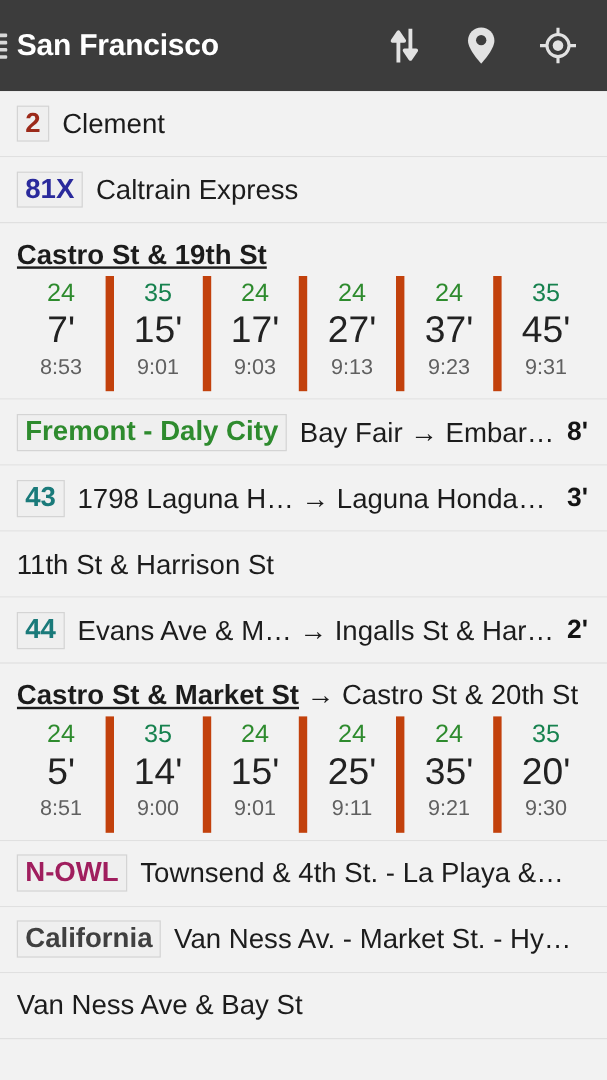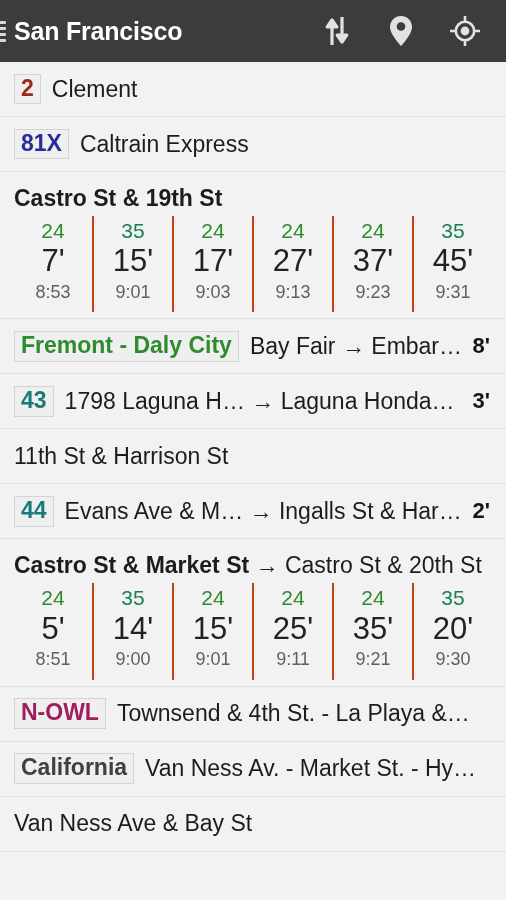--- a/index.html
+++ b/index.html
@@ -5,21 +5,21 @@
   * { margin:0; padding:0; box-sizing:border-box; }
   html, body {
     width:506px; height:900px;
     background:#f2f2f2;
     font-family:"Liberation Sans", sans-serif;
     overflow:hidden;
   }
 
   
   .actionbar{
-    height:62px; width:506px;
+    height:76px; width:506px;
     background:#3c3c3c;
     display:flex; align-items:center;
     position:relative;
   }
   .hamburger{
     width:14px; margin-left:-6px;
     display:flex; flex-direction:column; justify-content:center;
     gap:3px; flex:0 0 auto;
   }
   .hamburger i{ display:block; height:3px; background:#d8d8d8; width:12px; border-radius:1px;}
@@ -62,29 +62,29 @@
     font-size:22px; font-weight:bold; color:#141414;
     margin-left:10px; flex:0 0 auto; padding-right:2px;
   }
 
   
   .group{ background:#f2f2f2; border-bottom:1px solid #e0e0e0; padding:0 14px 6px 14px;}
   .group-title{
     font-size:23px; color:#1c1c1c; padding:13px 0 4px 0;
     white-space:nowrap; overflow:hidden;
   }
-  .group-title b{ font-weight:bold; }
+  .group-title b{ font-weight:bold;text-decoration:underline; }
   .group-title span.dest{ font-weight:normal; }
 
   .deps{ display:flex; width:478px; }
   .dep{
     flex:1 1 0; min-width:0;
     display:flex; flex-direction:column; align-items:center;
     padding:2px 0 8px 0;
-    border-left:2px solid #c2410c;
+    border-left:7px solid #c2410c;
   }
   .dep:first-child{ border-left:none; }
   .dep-line{ font-size:21px; font-weight:normal; line-height:1.25; }
   .dep-min{ font-size:31px; color:#222; line-height:1.12; font-weight:normal;}
   .dep-clock{ font-size:18px; color:#606060; line-height:1.35; margin-top:1px;}
 </style>
 </head>
 <body>
 
 <div class="actionbar">

